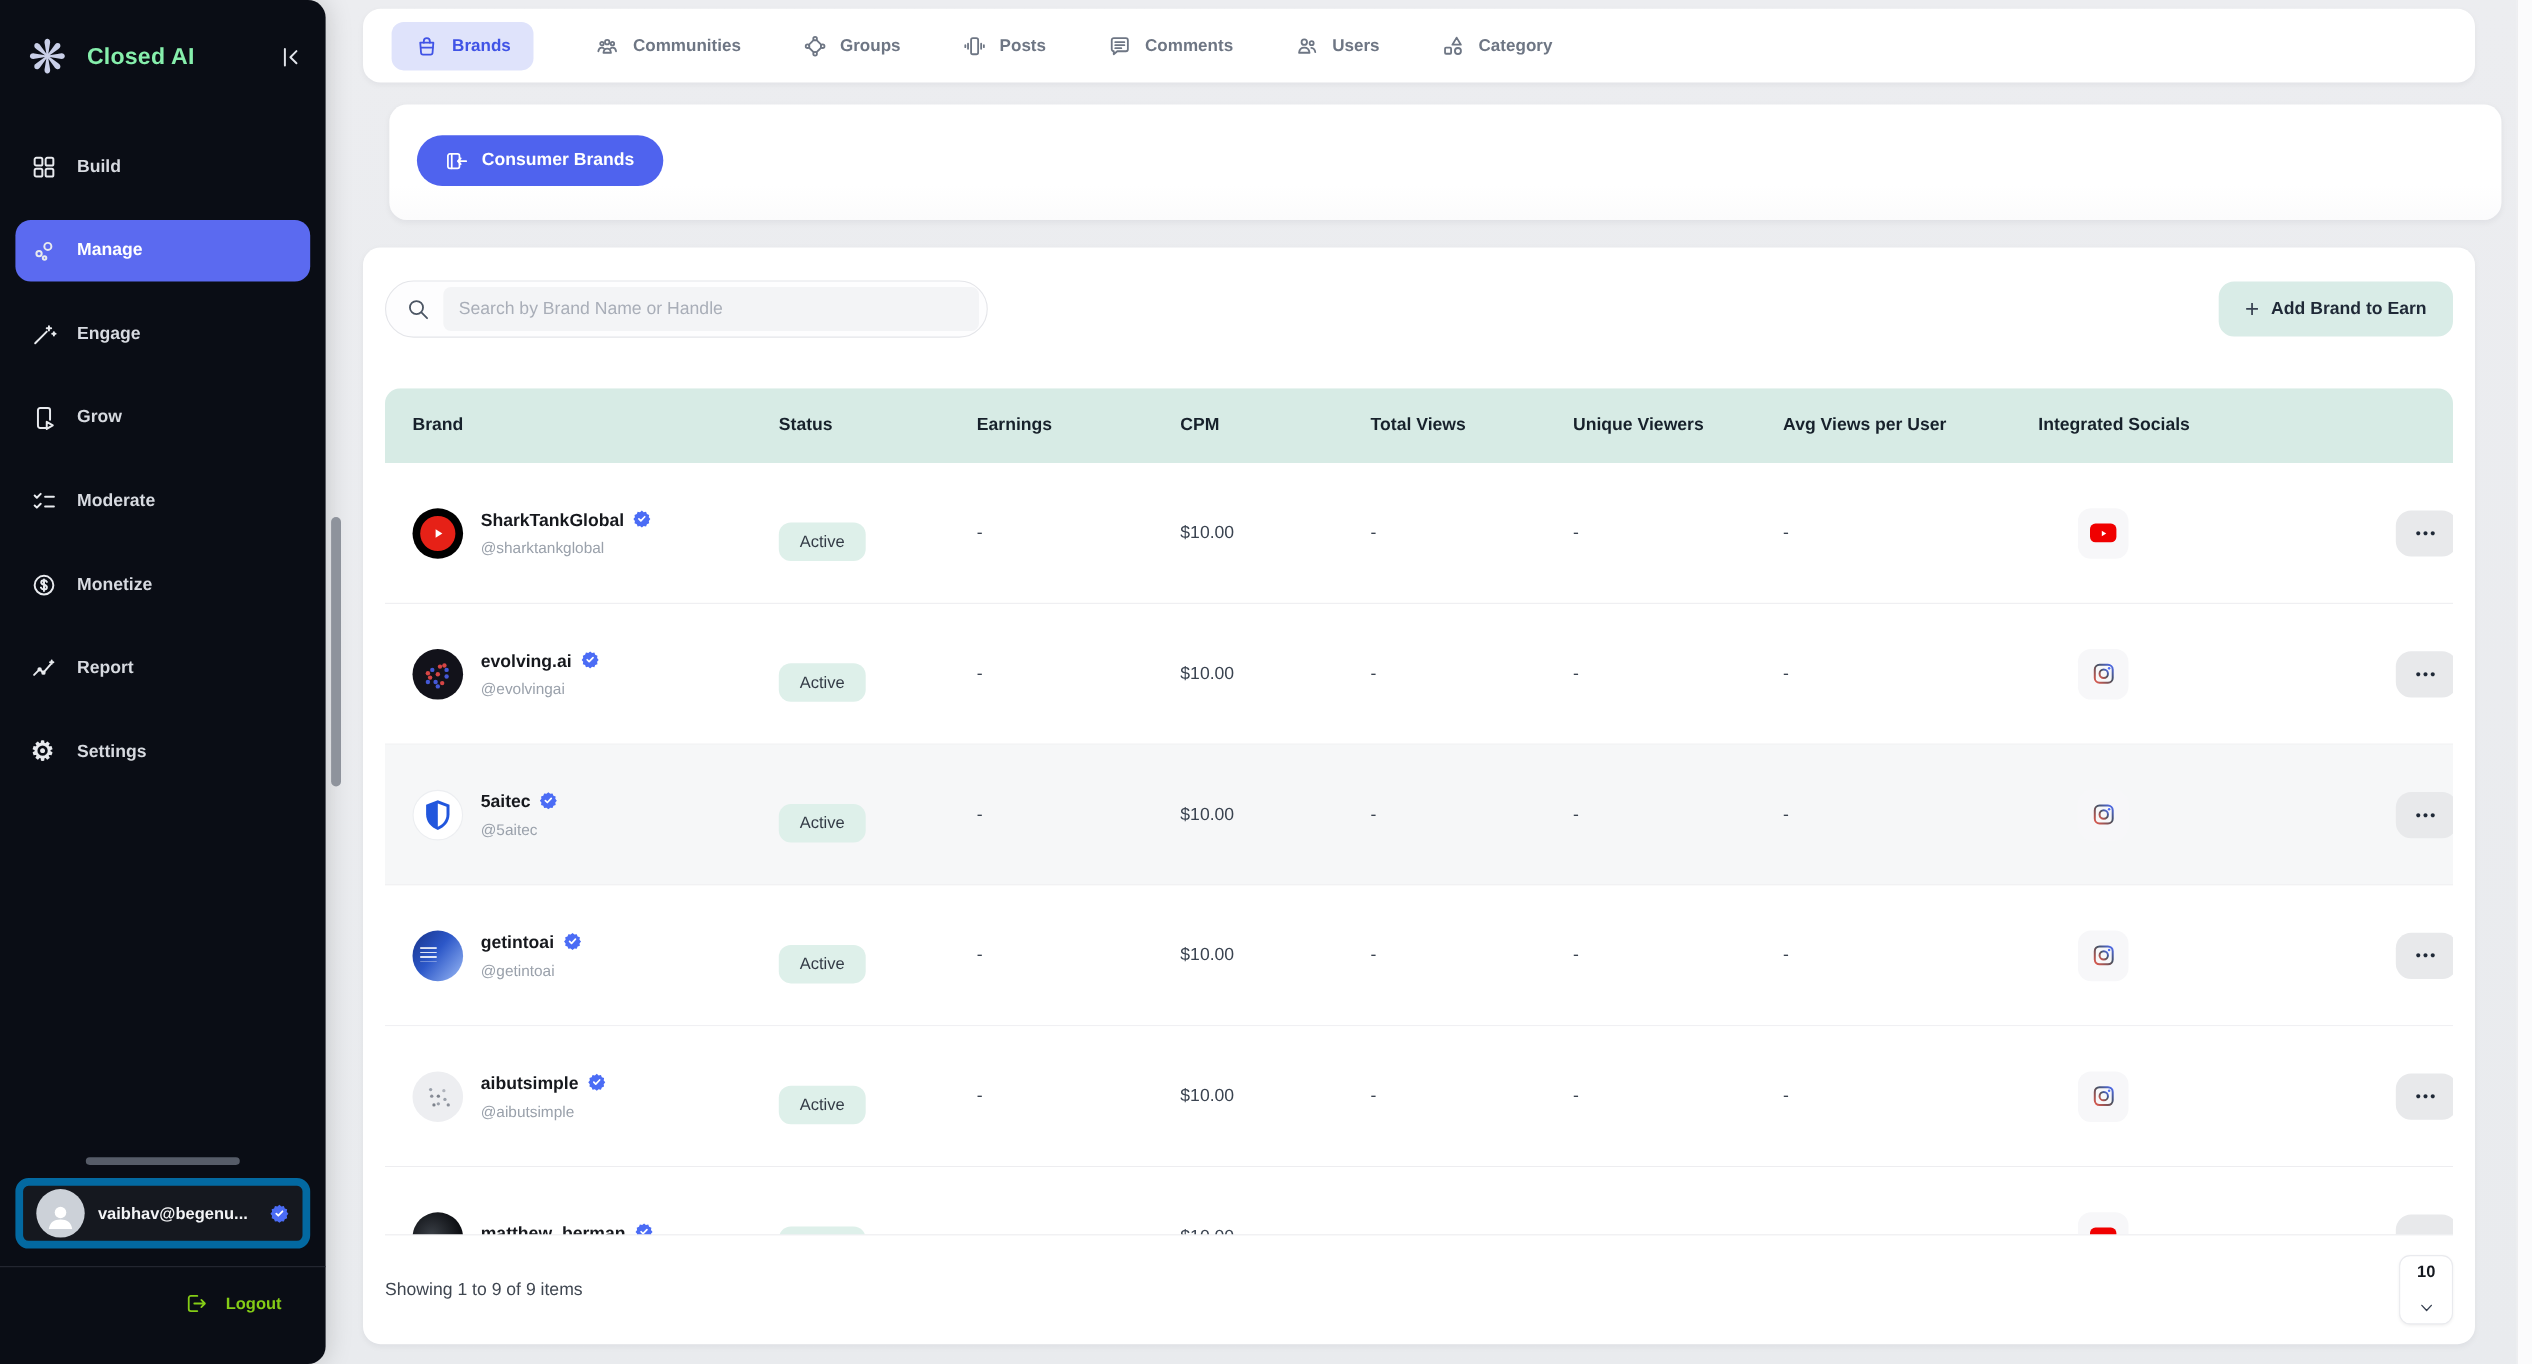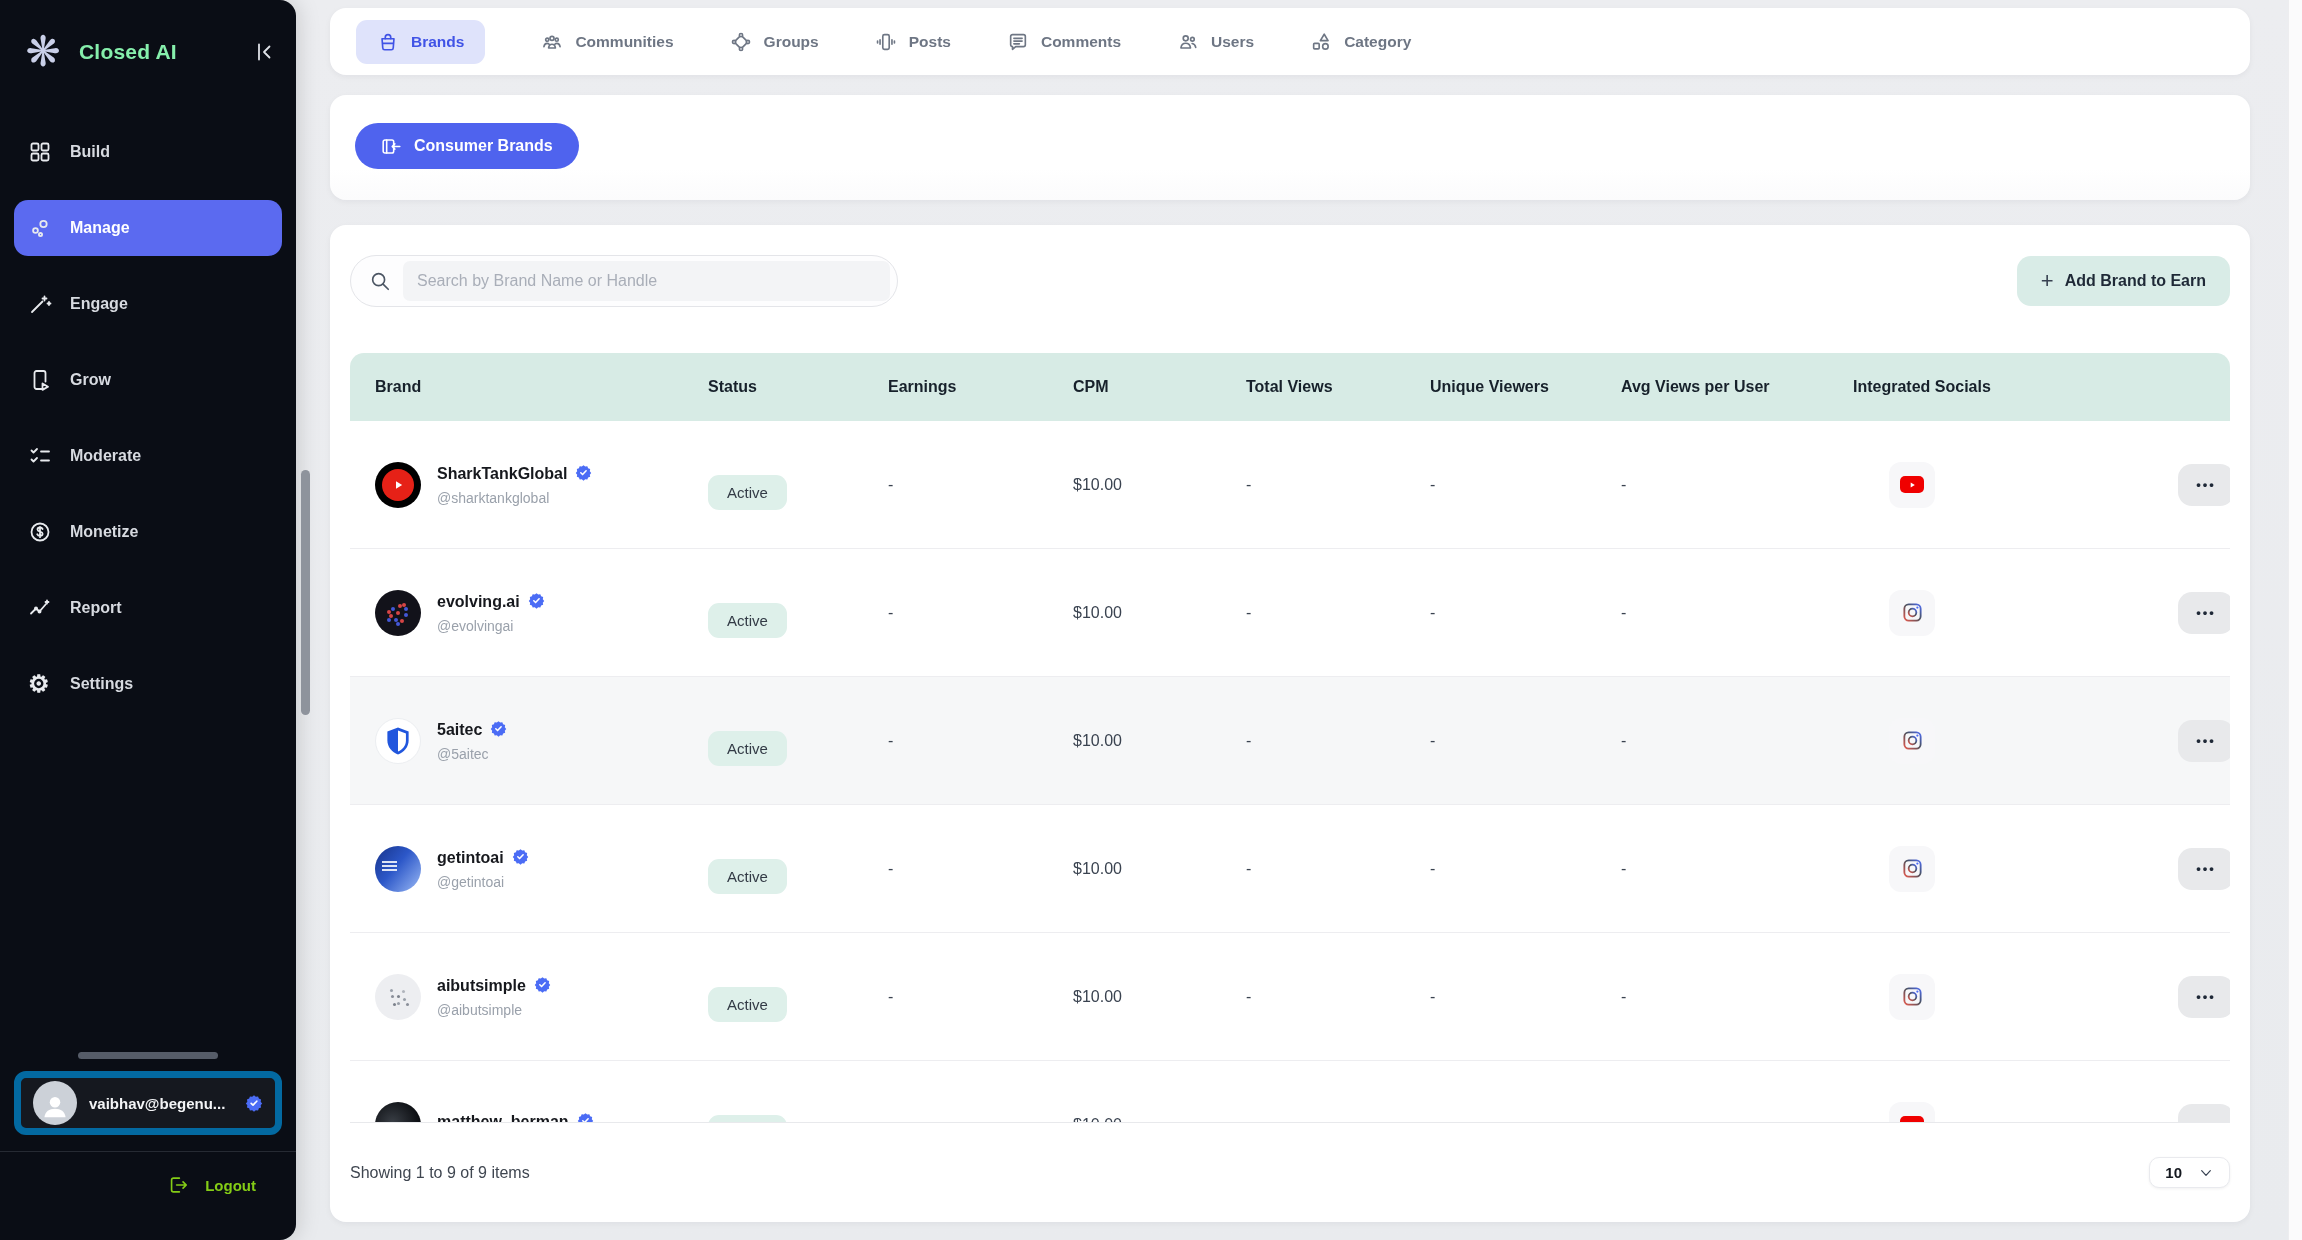--- a/index.html
+++ b/index.html
@@ -54,21 +54,21 @@
   
   .panel { position:absolute; left:330px; width:1920px; background:#fff;
            box-shadow:0 2px 6px rgba(15,20,40,.05); border-radius:16px; }
   .tabs-panel { top:8px; height:67px; display:flex; align-items:center; gap:56px; padding:0 26px; }
   .tab { display:flex; align-items:center; gap:12px; color:#6e7684; font-size:15.5px; font-weight:600;
          cursor:pointer; white-space:nowrap; }
   .tab .tab-ic { width:22px; height:22px; color:#6e7684; }
   .tab.active { background:#dfe3fb; color:#4053e6; padding:11px 21px; border-radius:11px; }
   .tab.active .tab-ic { color:#4053e6; }
 
-  .filter-panel { top:95px; height:105px; background:linear-gradient(180deg,#ffffff 70%,#fbfbfc 100%); }
+  .filter-panel { top:95px; height:105px; background:linear-gradient(180deg,#ffffff 70%,#fbfbfc 100%);margin-left:24px; }
   .consumer-btn { position:absolute; left:25px; top:28px; height:46px; border:none; cursor:pointer;
                   background:#4f63ee; color:#fff; border-radius:23px; padding:0 26px;
                   font-family:inherit; font-size:16px; font-weight:700; display:flex; align-items:center; gap:12px; }
   .consumer-btn .btn-ic { width:21px; height:21px; color:#fff; }
 
   .card { top:225px; height:997px; padding:0 20px; }
   .toolbar { padding-top:30px; height:82px; display:flex; align-items:center; justify-content:space-between; }
   .search-wrap { width:548px; height:52px; border:1.5px solid #e4e5e9; background:#fdfdfe;
                  border-radius:26px; display:flex; align-items:center; gap:12px; padding:0 7px 0 18px; }
   .search-ic { width:22px; height:22px; color:#4b5563; flex:none; }
@@ -126,21 +126,21 @@
   .yt-chip svg { width:14px; height:14px; }
   .ig-ic { width:23px; height:23px; }
   .actions-cell { padding-left:85px; }
   .dots-btn { width:56px; height:42px; border:none; border-radius:14px; background:#e8e9eb;
               color:#1f2937; font-size:13px; font-weight:700; letter-spacing:2px; cursor:pointer; }
 
   .tfoot { height:99px; display:flex; align-items:center; justify-content:space-between; }
   .tfoot-summary { font-size:16px; color:#3f4650; }
   .size-pill { display:flex; align-items:flex-end; gap:16px; background:#fff; border:1px solid #e9eaee;
                box-shadow:0 1px 3px rgba(0,0,0,.06); border-radius:10px; padding:6px 15px;
-               font-family:inherit; font-size:15px; font-weight:600; color:#14181f; cursor:pointer; }
+               font-family:inherit; font-size:15px; font-weight:600; color:#14181f; cursor:pointer;flex-direction:column; }
   .size-pill .ch-ic { width:16px; height:16px; color:#374151; }
 </style>
 </head>
 <body>
 
 <aside class="sidebar">
   <div class="sb-head">
     <span class="logo">❋</span>
     <span class="sb-title">Closed AI</span>
     <span class="collapse">

